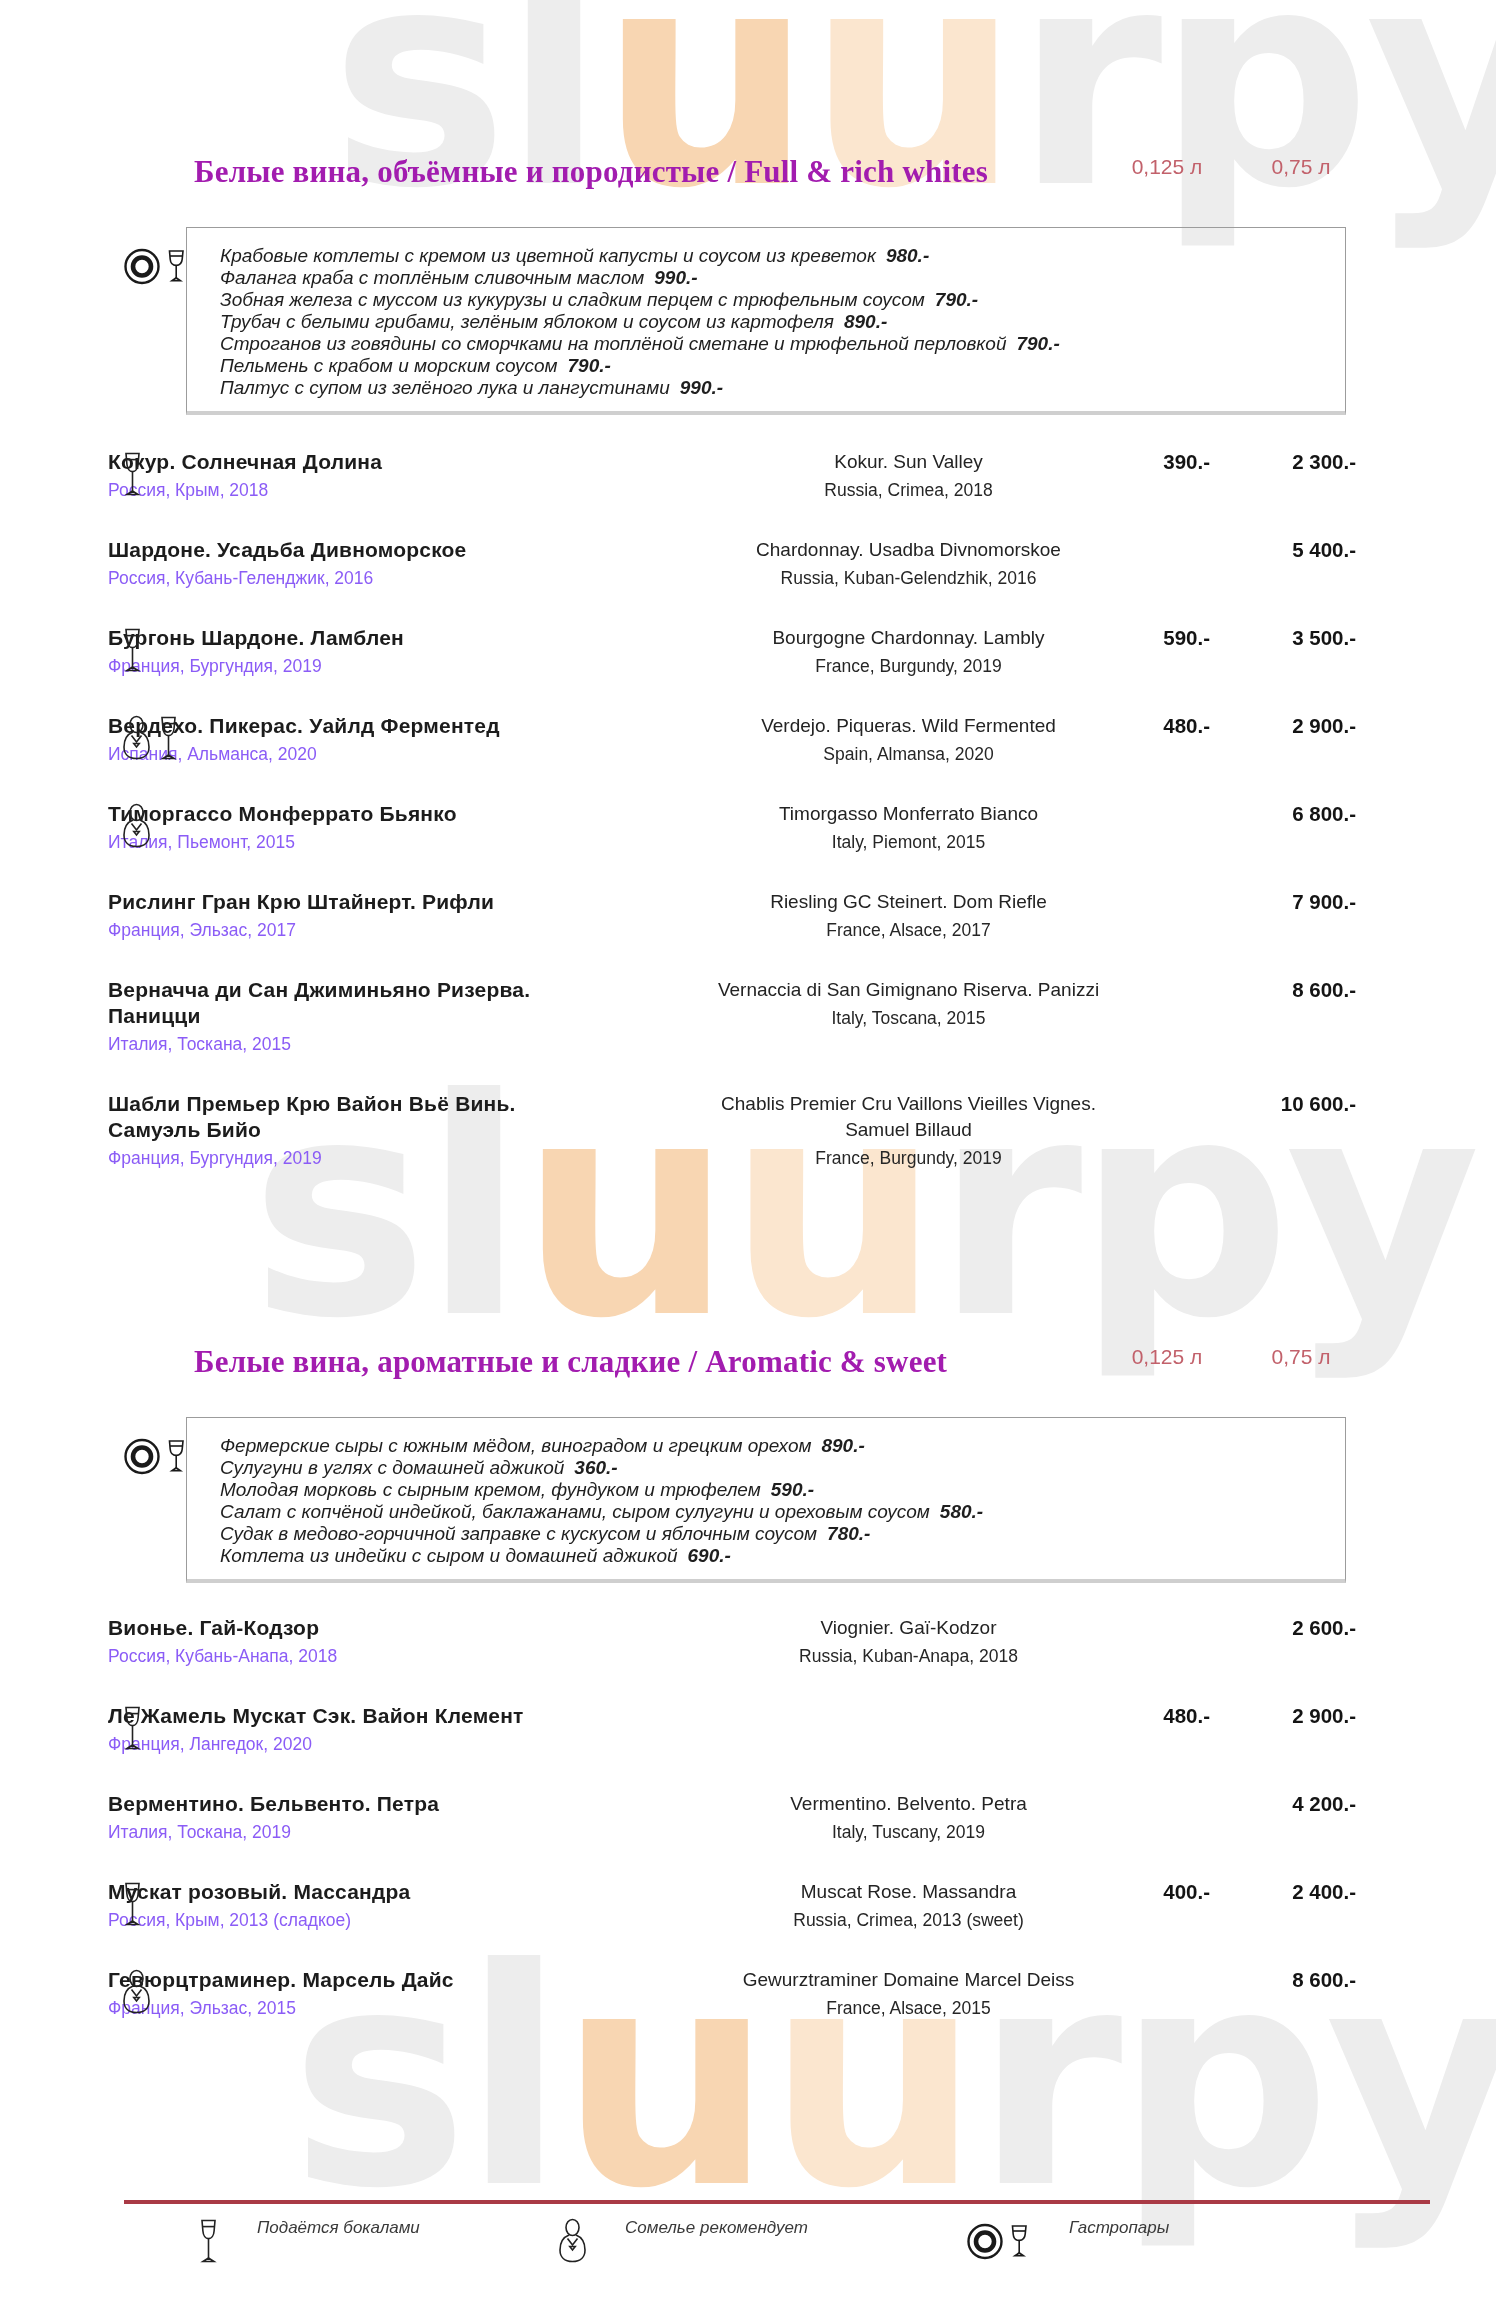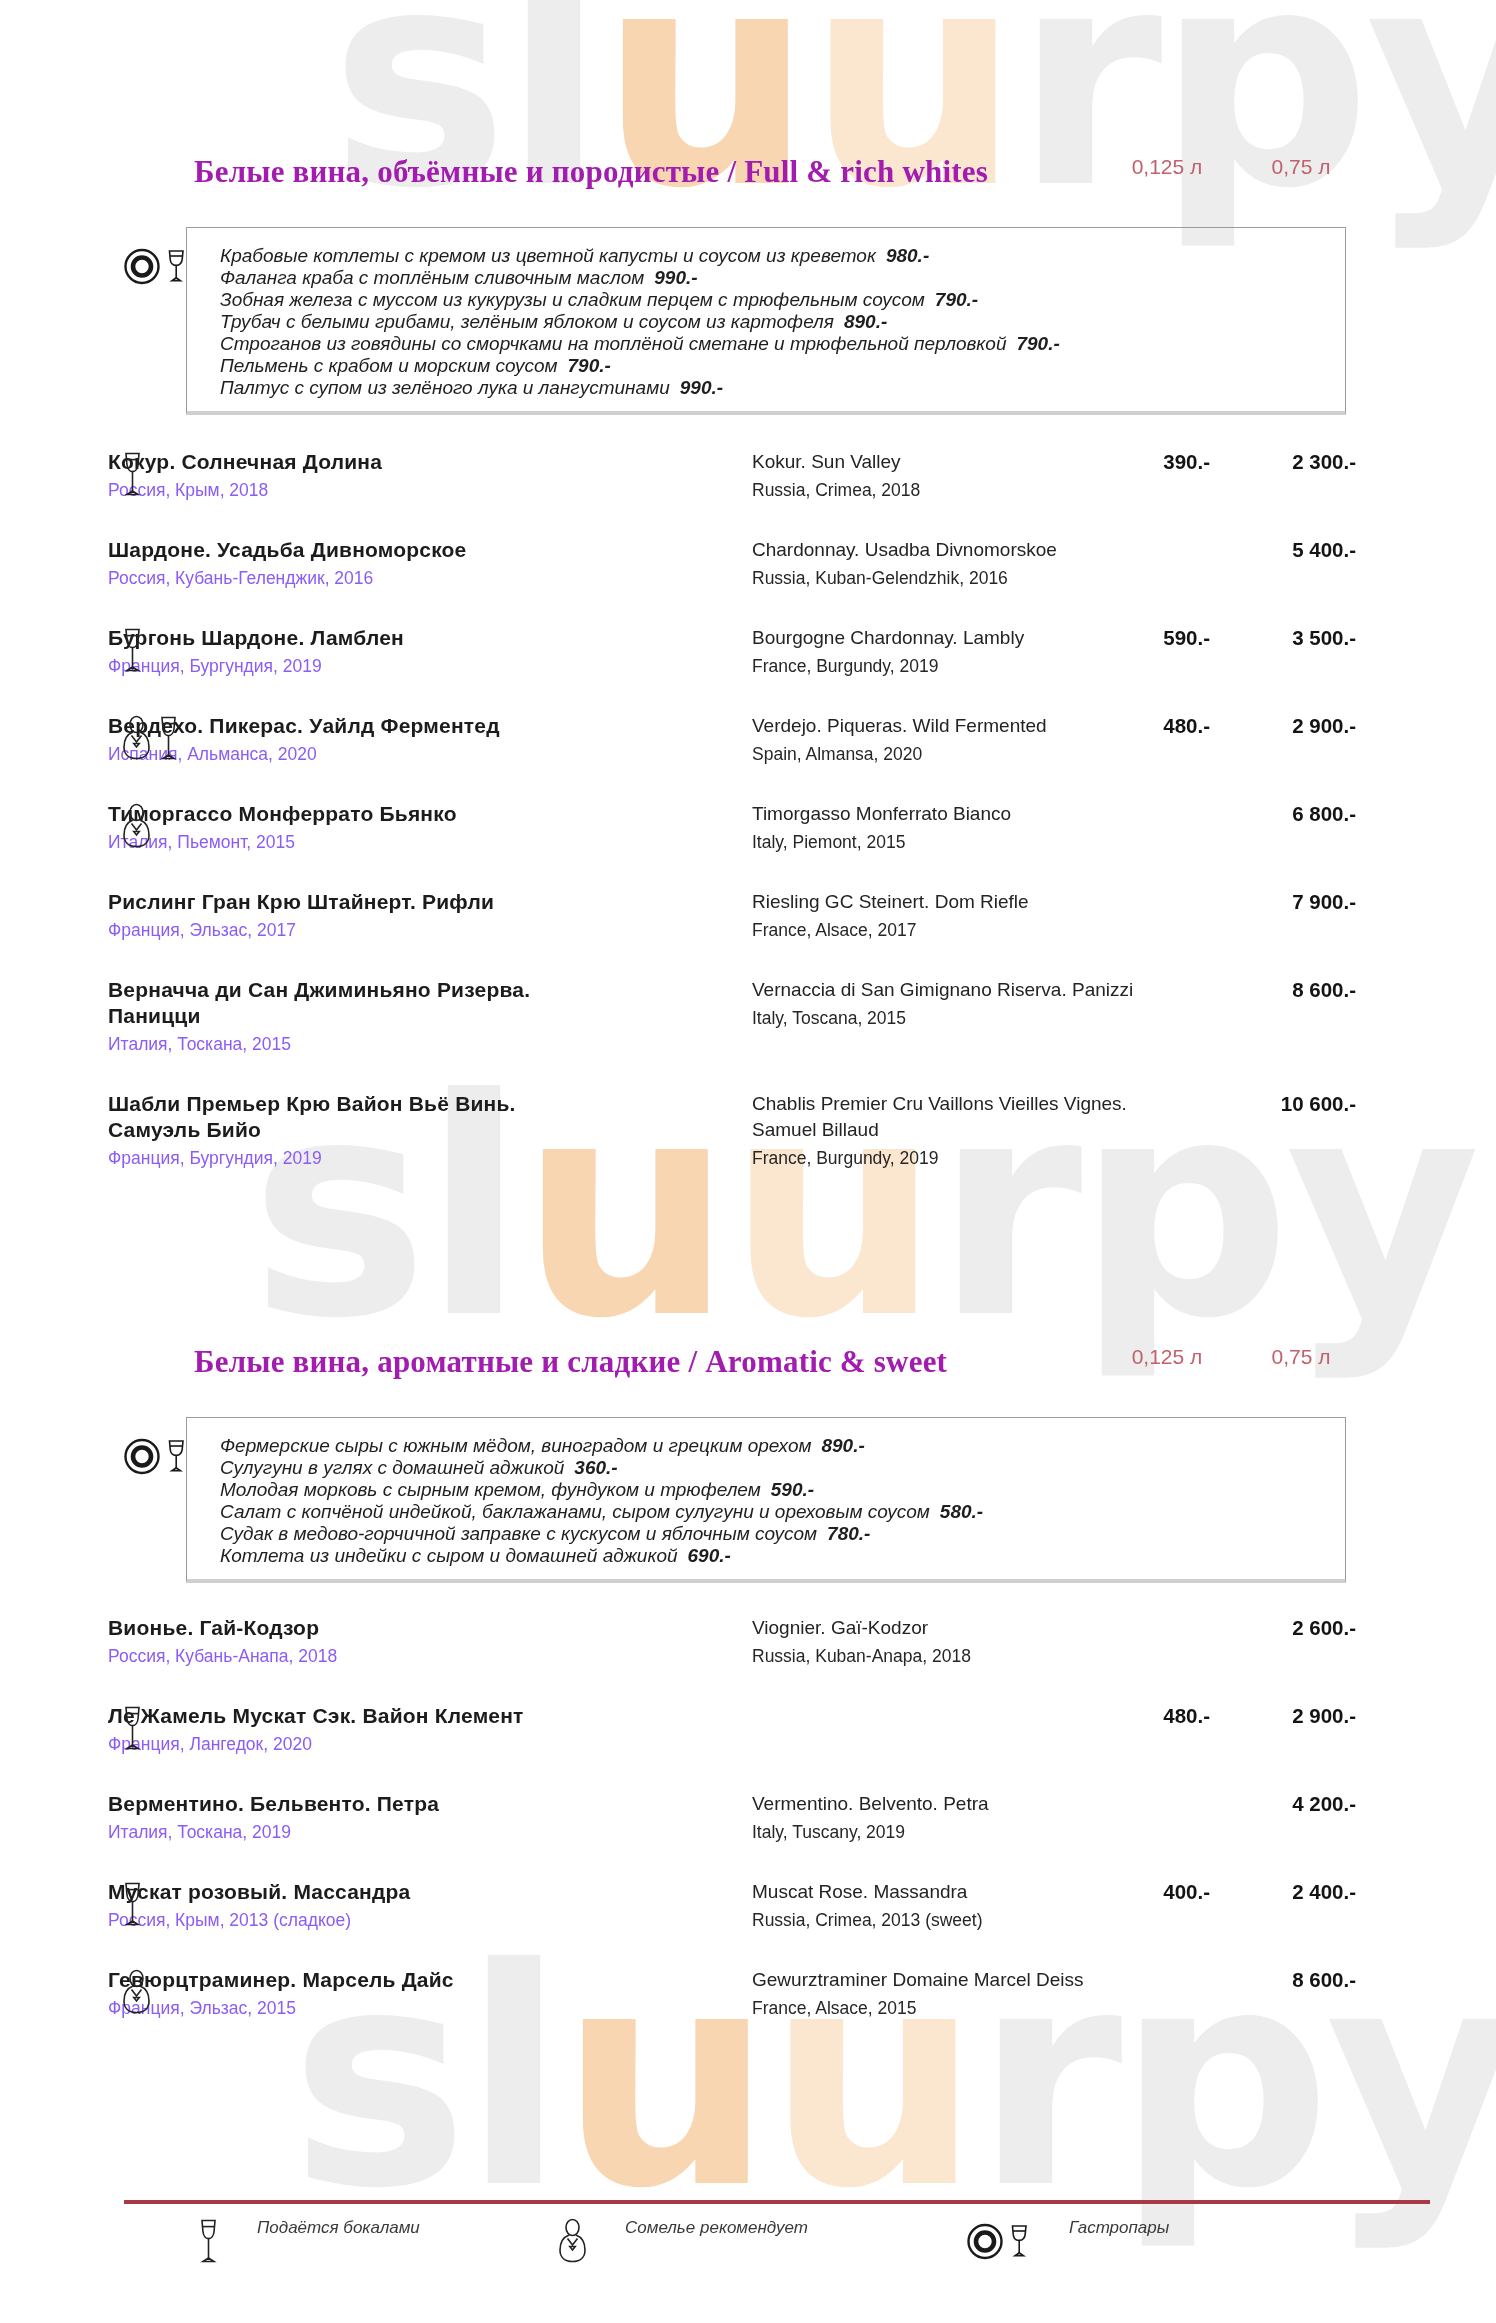--- a/index.html
+++ b/index.html
@@ -37,21 +37,21 @@
   
   .wine-list{margin-top:34px;}
   .sec1 .wine-list{margin-top:32px;}
   .wine-row{position:relative;box-sizing:border-box;padding-left:108px;
       margin-bottom:35px;min-height:52px;}
   .cell-ru{width:490px;}
   .wine-name{font:700 21px "Liberation Sans",sans-serif;letter-spacing:.2px;
       line-height:26px;color:#1c1c1c;}
   .wine-origin{font:400 17.5px "Liberation Sans",sans-serif;line-height:24px;
       color:#8b5cf6;margin-top:3px;}
-  .cell-en{position:absolute;left:752px;top:0;width:385px;}
+  .cell-en{position:absolute;left:716px;top:0;width:385px;text-align:center;}
   .wine-name-en{font:400 19px "Liberation Sans",sans-serif;line-height:26px;color:#232323;}
   .wine-origin-en{font:400 17.5px "Liberation Sans",sans-serif;line-height:24px;
       color:#262626;margin-top:3px;}
   .price{position:absolute;top:0;font:700 20.5px "Liberation Sans",sans-serif;
       line-height:26px;color:#141414;white-space:nowrap;}
   .price-glass{right:286px;}
   .price-bottle{right:140px;}
   .row-icons{position:absolute;left:120px;top:2px;display:flex;gap:3px;align-items:flex-start;}
   
   .footer-line{position:absolute;left:124px;top:2200px;width:1306px;height:4px;

